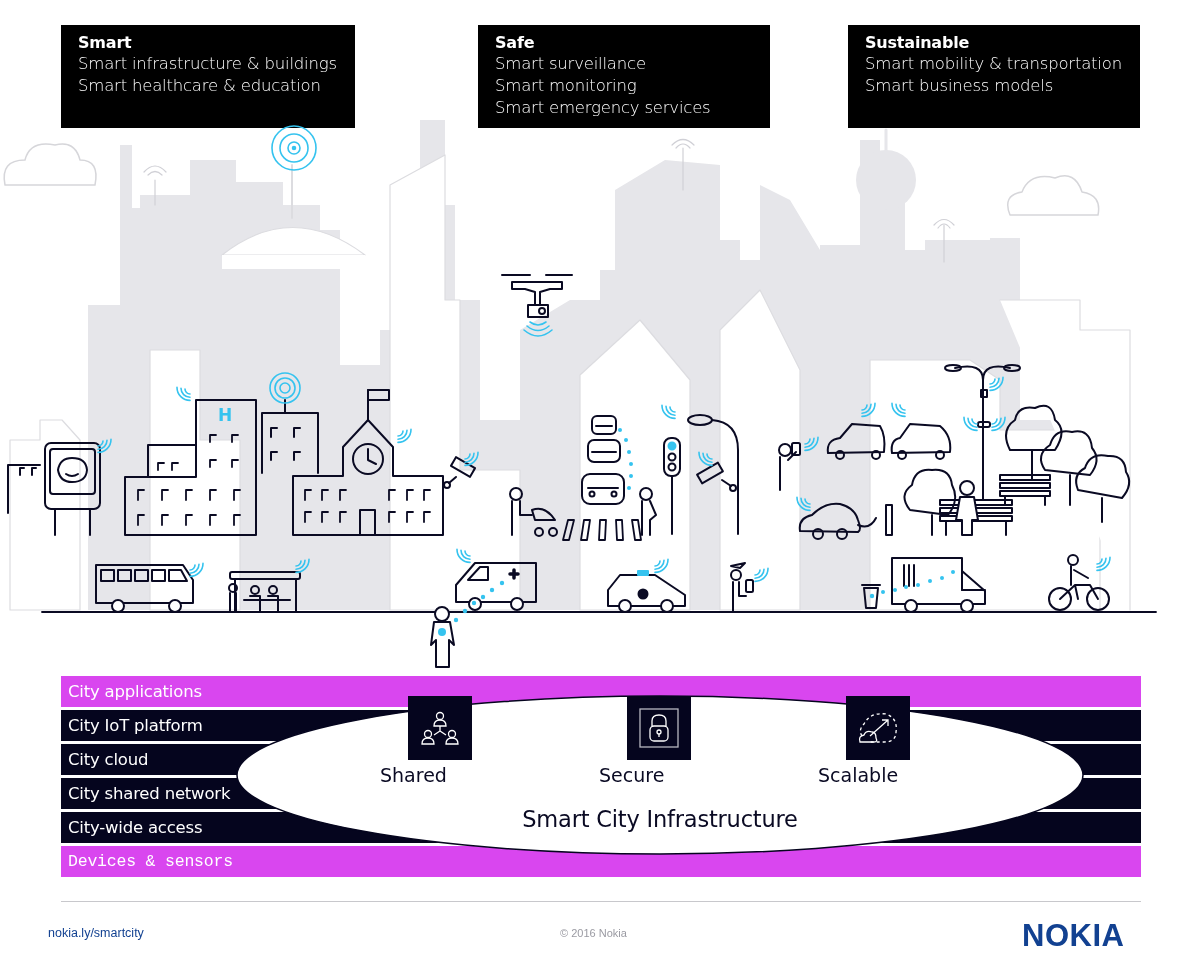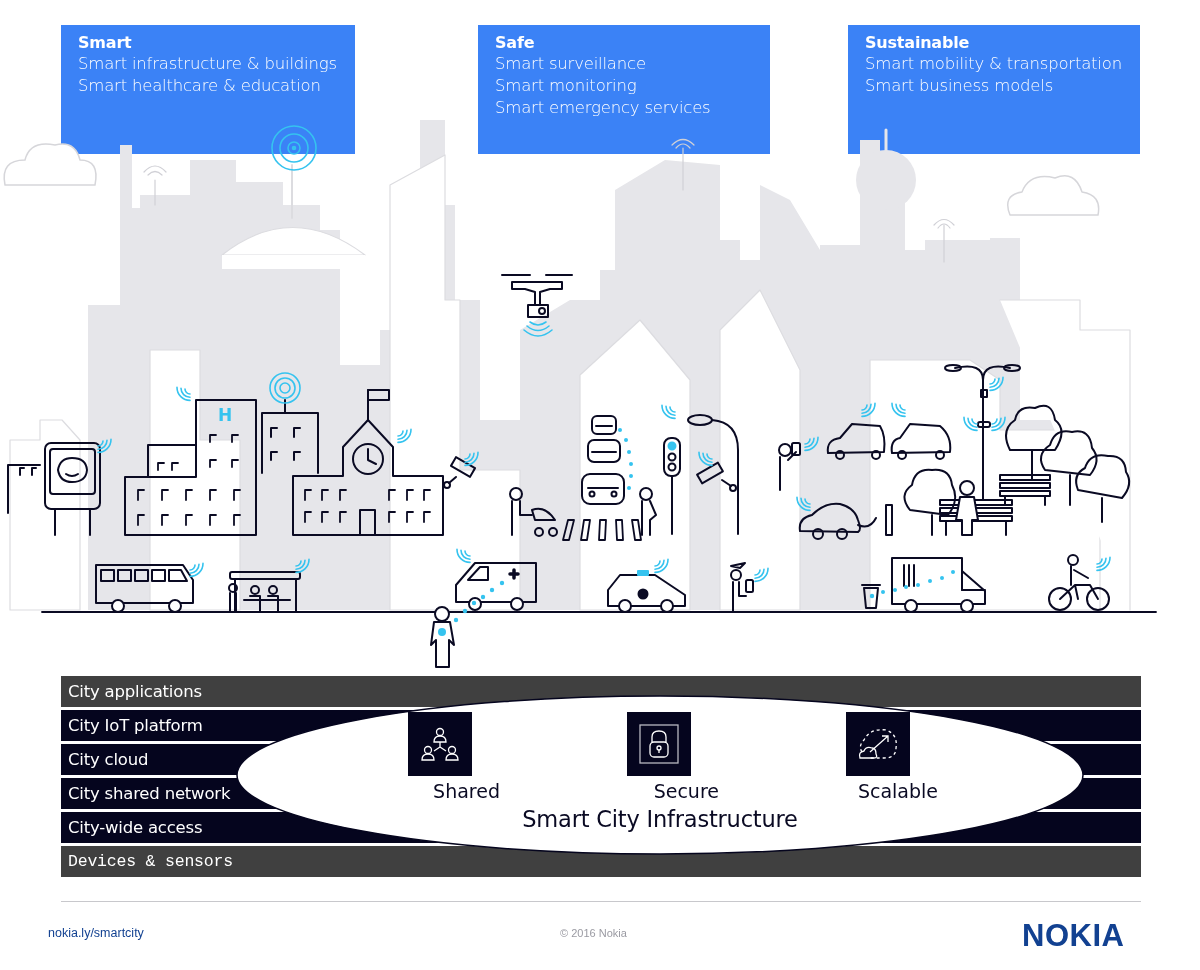--- a/index.html
+++ b/index.html
@@ -1,36 +1,36 @@
 <!DOCTYPE html>
 <html><head>
 <meta charset="utf-8">
 <style>
   html, body { margin: 0; padding: 0; background: #ffffff; }
   body { width: 1200px; height: 970px; position: relative; overflow: hidden;
          font-family: "DejaVu Sans", "Liberation Sans", sans-serif; color: #0a0a23; }
 
   
-  .info-box { position: absolute; top: 25px; height: 129px; background: #3b82f6;
+  .info-box { position: absolute; top: 25px; height: 103px; background: #000000;
               color: #ffffff; box-sizing: border-box; padding: 8px 16px 0 17px; }
   .info-box .title { font-size: 16px; font-weight: bold; line-height: 20px; letter-spacing: -0.2px; }
   .info-box .item { font-size: 16.5px; line-height: 22px; letter-spacing: -0.2px; font-weight: 300; }
 
   
   #city { position: absolute; left: 0; top: 120px; width: 1200px; height: 555px; }
 
   
   .band { position: absolute; left: 61px; width: 1080px; height: 31px; box-sizing: border-box;
           padding-left: 7px; font-size: 16.5px; line-height: 31px; color: #ffffff; letter-spacing: -0.2px; }
-  .band.light { background: #404040; }
+  .band.light { background: #d946ef; }
   .band.dark { background: #05051e; }
 
   #ellipse { position: absolute; left: 236px; top: 694px; width: 848px; height: 162px; }
 
-  .pillar { position: absolute; top: 712px; width: 120px; text-align: right; }
+  .pillar { position: absolute; top: 696px; width: 120px; text-align: left; }
   .pillar .tile { width: 64px; height: 64px; margin: 0 auto; background: #05051e; display: flex;
                   align-items: center; justify-content: center; }
   .pillar .lbl { font-size: 19px; margin-top: 4px; color: #0a0a23; }
 
   #infra-title { position: absolute; left: 400px; top: 806px; width: 520px; text-align: center;
                  font-size: 22.5px; color: #0a0a23; letter-spacing: -0.2px; }
 
   #footer-rule { position: absolute; left: 61px; top: 901px; width: 1080px; height: 1px; background: #c8c8cc; }
   #footer-link { position: absolute; left: 48px; top: 926px; font-size: 12.5px; color: #124191;
                  font-family: "Liberation Sans", sans-serif; }

